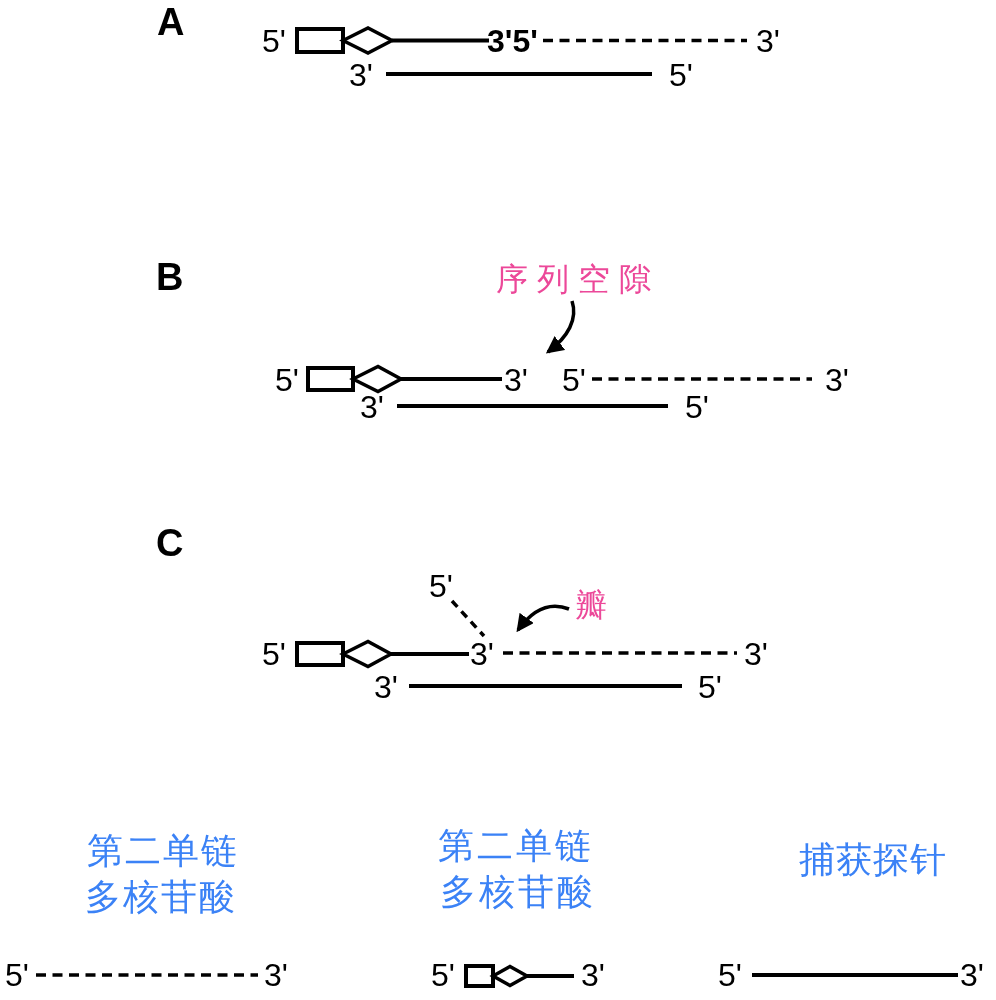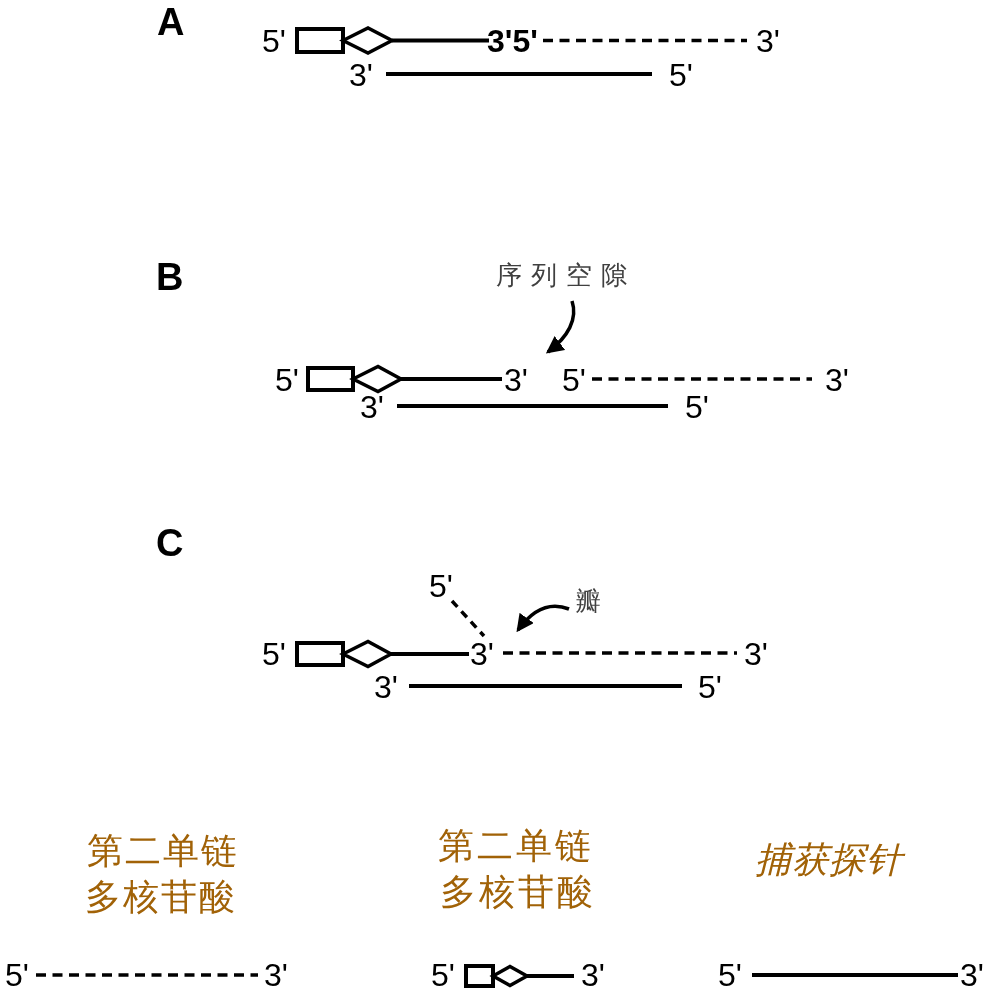--- a/index.html
+++ b/index.html
@@ -2,23 +2,23 @@
 <html><head>
 <meta charset="utf-8">
 <style>
   html,body{margin:0;padding:0;background:#ffffff;}
   #fig{position:relative;width:996px;height:1000px;background:#ffffff;overflow:hidden;
        font-family:"Liberation Sans",sans-serif;color:#000000;}
   #shapes{position:absolute;left:0;top:0;}
   .t{position:absolute;font-size:32px;line-height:1;white-space:nowrap;color:#000;}
   .pl{position:absolute;font-size:38px;font-weight:bold;line-height:1;color:#000;}
   .cn{position:absolute;font-family:"Liberation Serif","DejaVu Serif",serif;
-      font-size:26px;line-height:1;white-space:nowrap;color:#404040;}
+      font-size:32px;line-height:1;white-space:nowrap;color:#ec4899;}
   .cnBig{position:absolute;font-family:"Liberation Serif","DejaVu Serif",serif;
-      font-size:36px;line-height:1;white-space:nowrap;color:#a16207;}
+      font-size:36px;line-height:1;white-space:nowrap;color:#3b82f6;}
   svg *{vector-effect:none;}
 </style>
 </head>
 <body>
 
 <div id="fig">
 
   <svg id="shapes" width="996" height="1000" viewBox="0 0 996 1000">
     <defs>
       <marker id="arrowhead" viewBox="0 0 10 10" refX="8.5" refY="5" markerWidth="5" markerHeight="5" orient="auto-start-reverse">
@@ -91,21 +91,21 @@
     <span class="t" style="left:744px;top:638px;">3'</span>
     <span class="t" style="left:374px;top:671px;">3'</span>
     <span class="t" style="left:698px;top:671px;">5'</span>
   </div>
 
   <div>
     <span class="cnBig" style="left:87px;top:833px;letter-spacing:2px;">第二单链</span>
     <span class="cnBig" style="left:85px;top:879px;letter-spacing:2px;">多核苷酸</span>
     <span class="cnBig" style="left:438px;top:828px;letter-spacing:3px;">第二单链</span>
     <span class="cnBig" style="left:440px;top:874px;letter-spacing:3px;">多核苷酸</span>
-    <span class="cnBig" style="left:755px;top:842px;letter-spacing:1px;font-style:italic;">捕获探针</span>
+    <span class="cnBig" style="left:799px;top:842px;letter-spacing:1px;">捕获探针</span>
 
     <span class="t" style="left:5px;top:959px;">5'</span>
     <span class="t" style="left:264px;top:959px;">3'</span>
     <span class="t" style="left:431px;top:959px;">5'</span>
     <span class="t" style="left:581px;top:959px;">3'</span>
     <span class="t" style="left:718px;top:959px;">5'</span>
     <span class="t" style="left:960px;top:959px;">3'</span>
   </div>
 
 </div>

